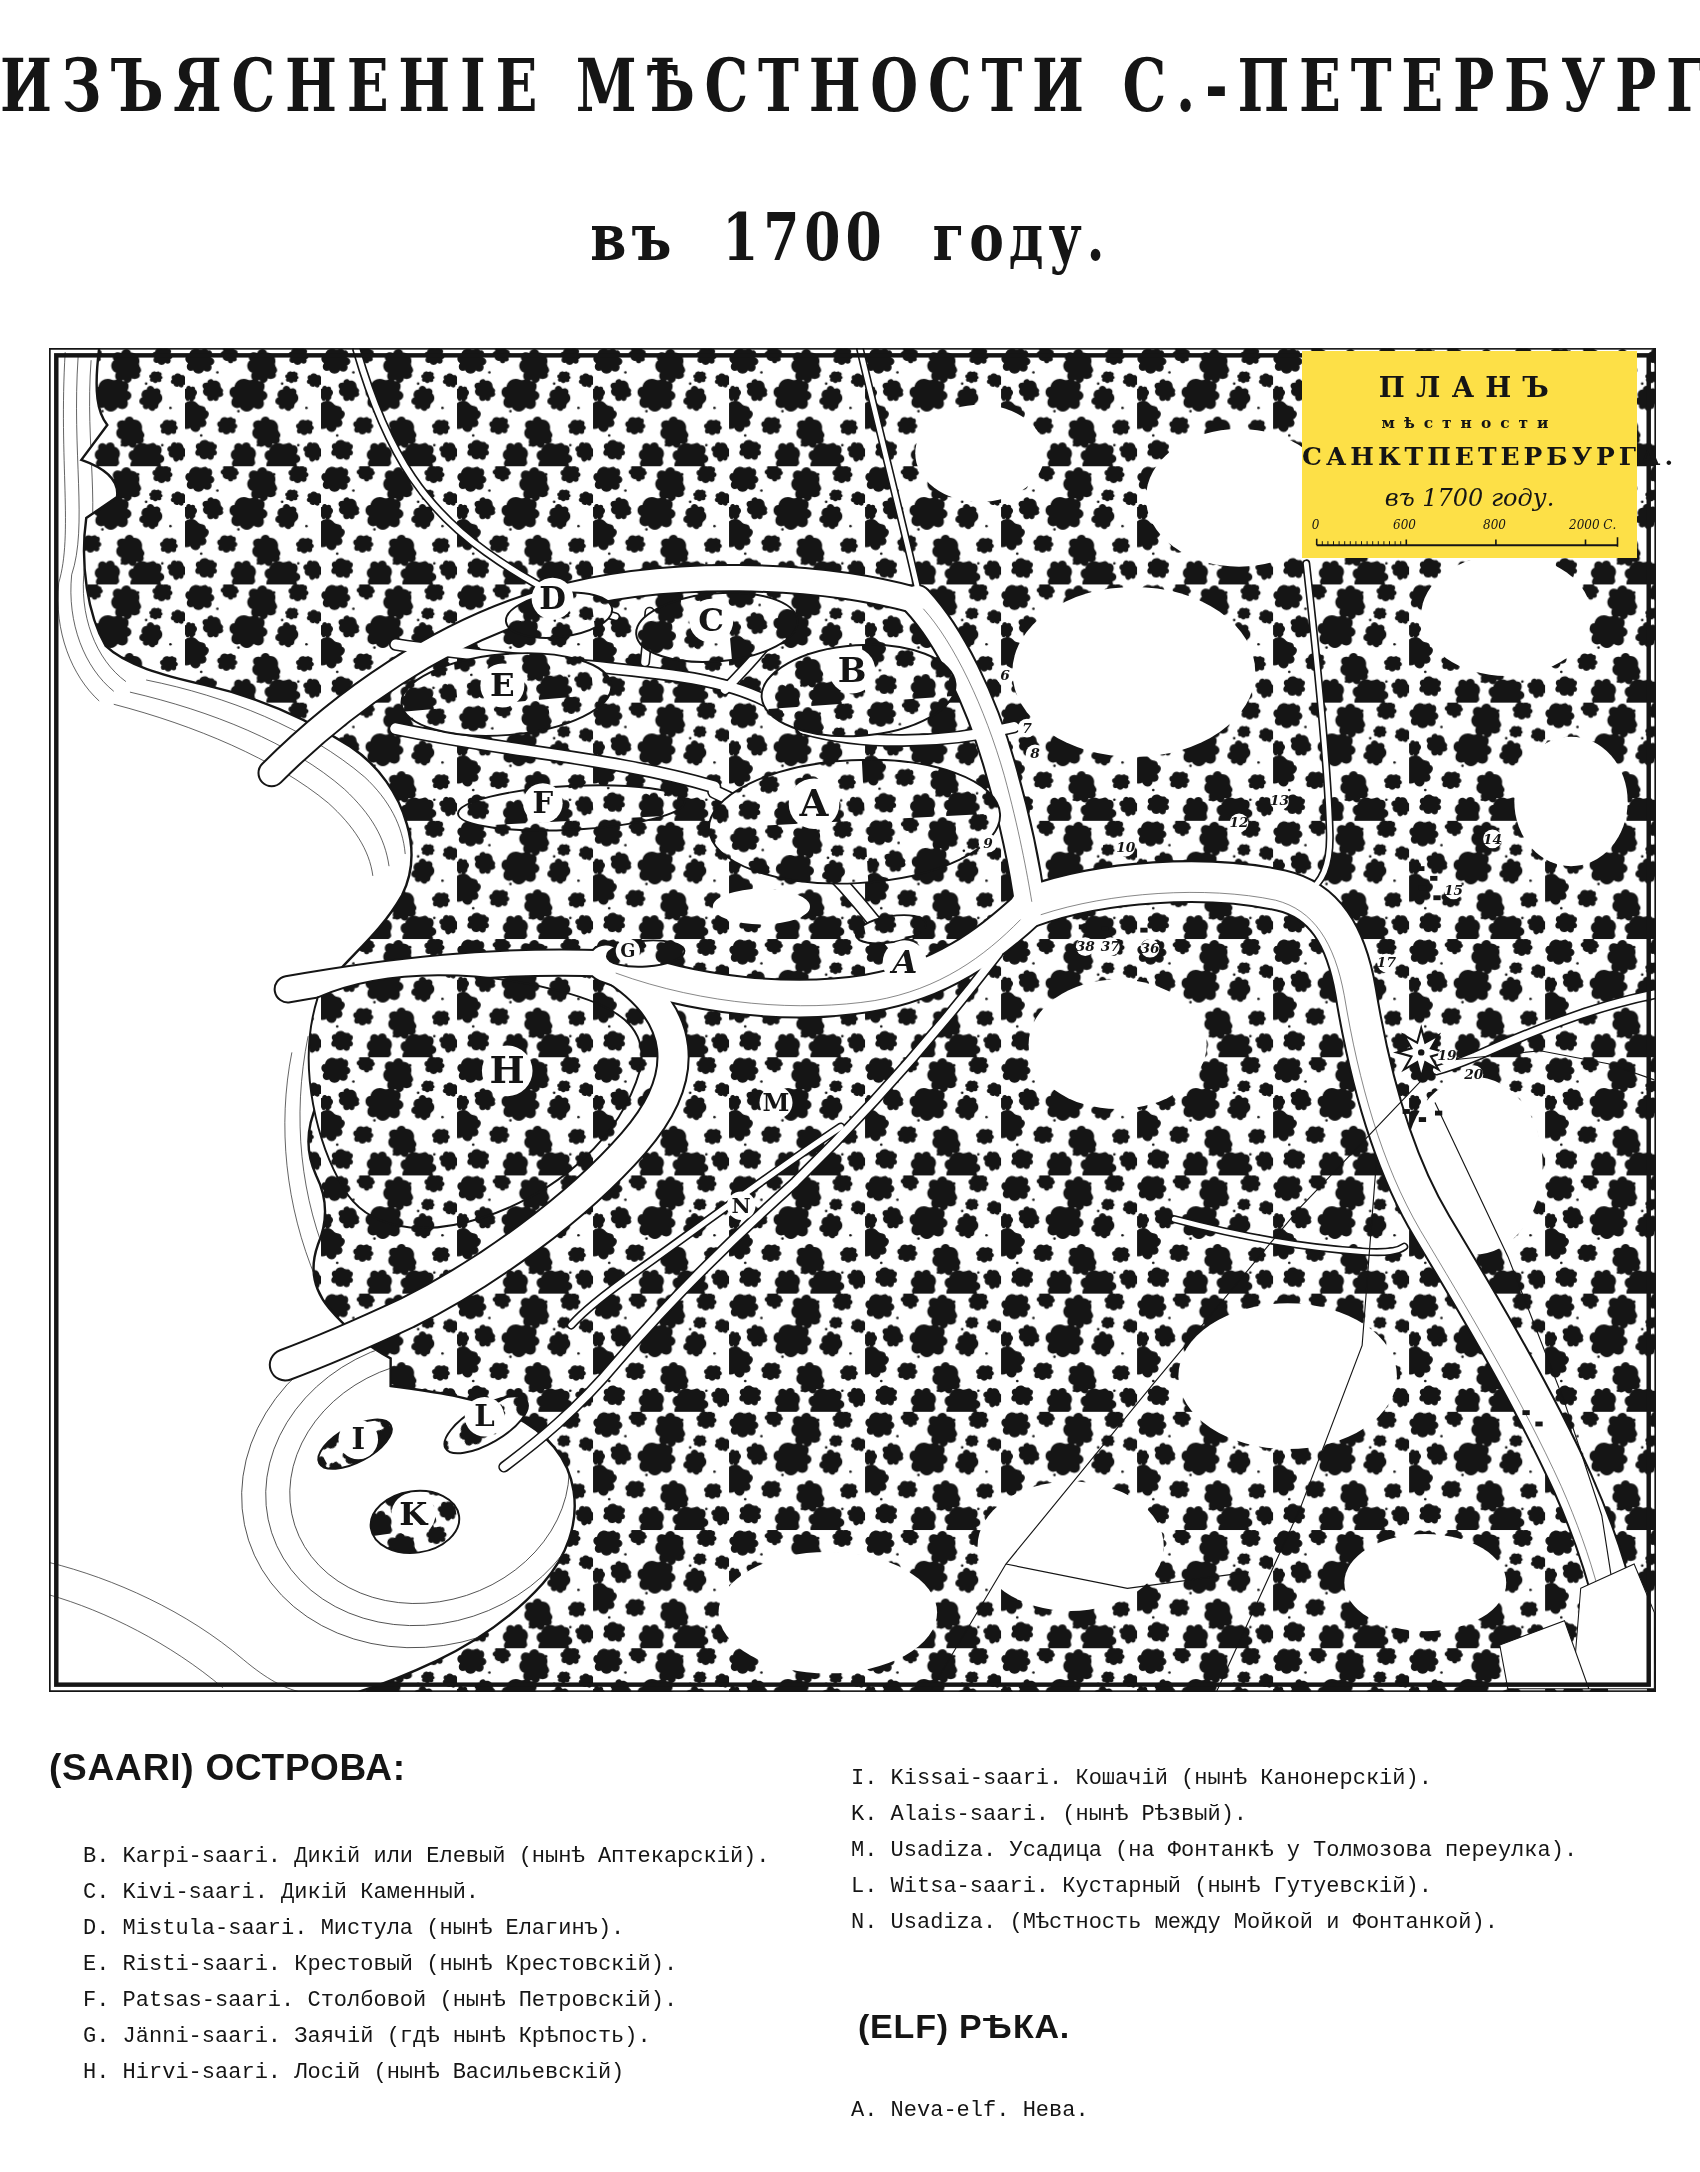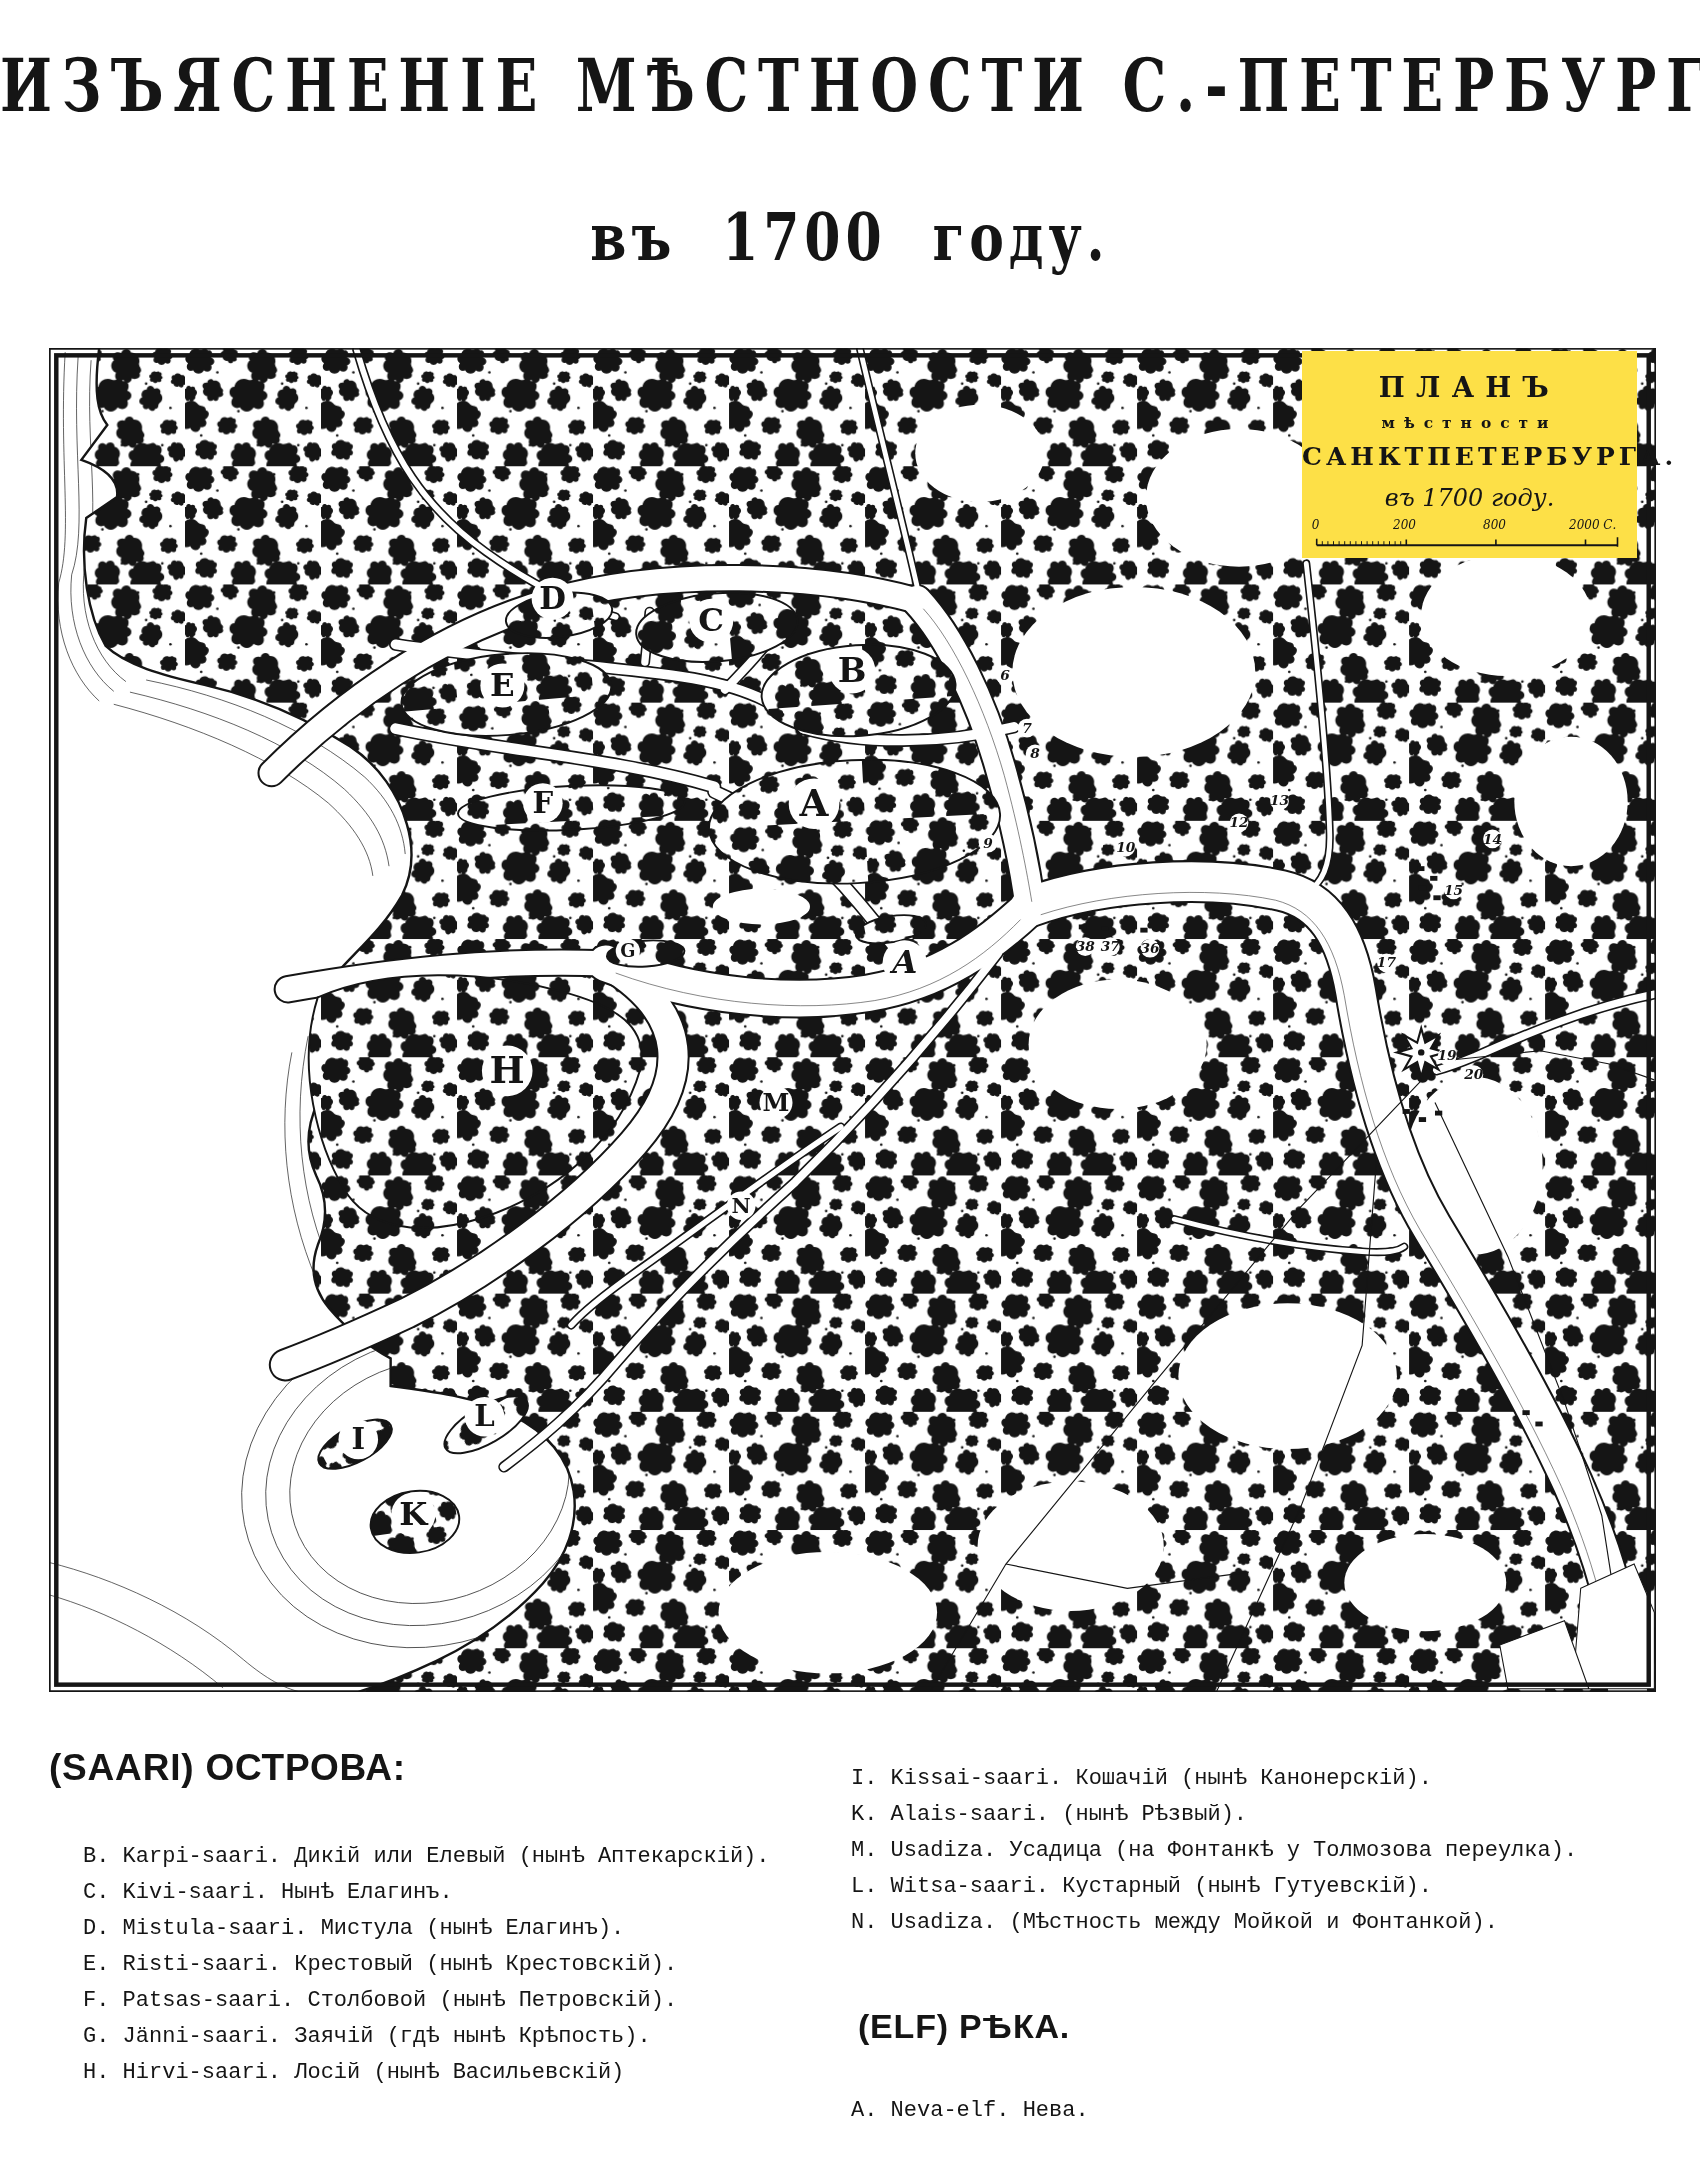--- a/index.html
+++ b/index.html
@@ -314,31 +314,31 @@
             <path d="M16,34 H392" stroke-width="2.6"></path>
             <path d="M16,26 V34 M392,24 V36" stroke-width="2"></path>
             <g stroke-width="1.2">
               <path d="M23,29 V34 M30,29 V34 M37,29 V34 M44,29 V34 M51,29 V34 M58,29 V34 M65,29 V34 M72,29 V34 M79,29 V34 M86,29 V34 M93,29 V34 M100,29 V34 M107,29 V34 M114,29 V34 M121,29 V34"></path>
             </g>
             <path d="M128,27 V34 M240,27 V34 M352,27 V34" stroke-width="2"></path>
           </g>
           <g></g>
         </svg>
         <span class="stick" style="left:9.7px">0</span>
-        <span class="stick" style="left:91px">200</span>
+        <span class="stick" style="left:91px">600</span>
         <span class="stick" style="left:181px">800</span>
         <span class="stick" style="left:267px">2000 С.</span>
       </div>
     </div>
   </div>
 
   <div id="islands-h" class="legend-h">(SAARI) ОСТРОВА:</div>
   <ol id="list1" class="leg">
       <li>B.  Karpi-saari.  Дикій или Елевый (нынѣ Аптекарскій).</li>
-      <li>C.  Kivi-saari.  Нынѣ Елагинъ.</li>
+      <li>C.  Kivi-saari.  Дикій Каменный.</li>
       <li>D.  Mistula-saari.  Мистула (нынѣ Елагинъ).</li>
       <li>E.  Risti-saari.  Крестовый (нынѣ Крестовскій).</li>
       <li>F.  Patsas-saari.  Столбовой (нынѣ Петровскій).</li>
       <li>G.  Jänni-saari.  Заячій (гдѣ нынѣ Крѣпость).</li>
       <li>H.  Hirvi-saari.  Лосій (нынѣ Васильевскій)</li>
     </ol>
   <ol id="list2" class="leg">
       <li>I.  Kissai-saari.  Кошачій (нынѣ Канонерскій).</li>
       <li>K.  Alais-saari.  (нынѣ Рѣзвый).</li>
       <li>M.  Usadiza.  Усадица (на Фонтанкѣ у Толмозова переулка).</li>

